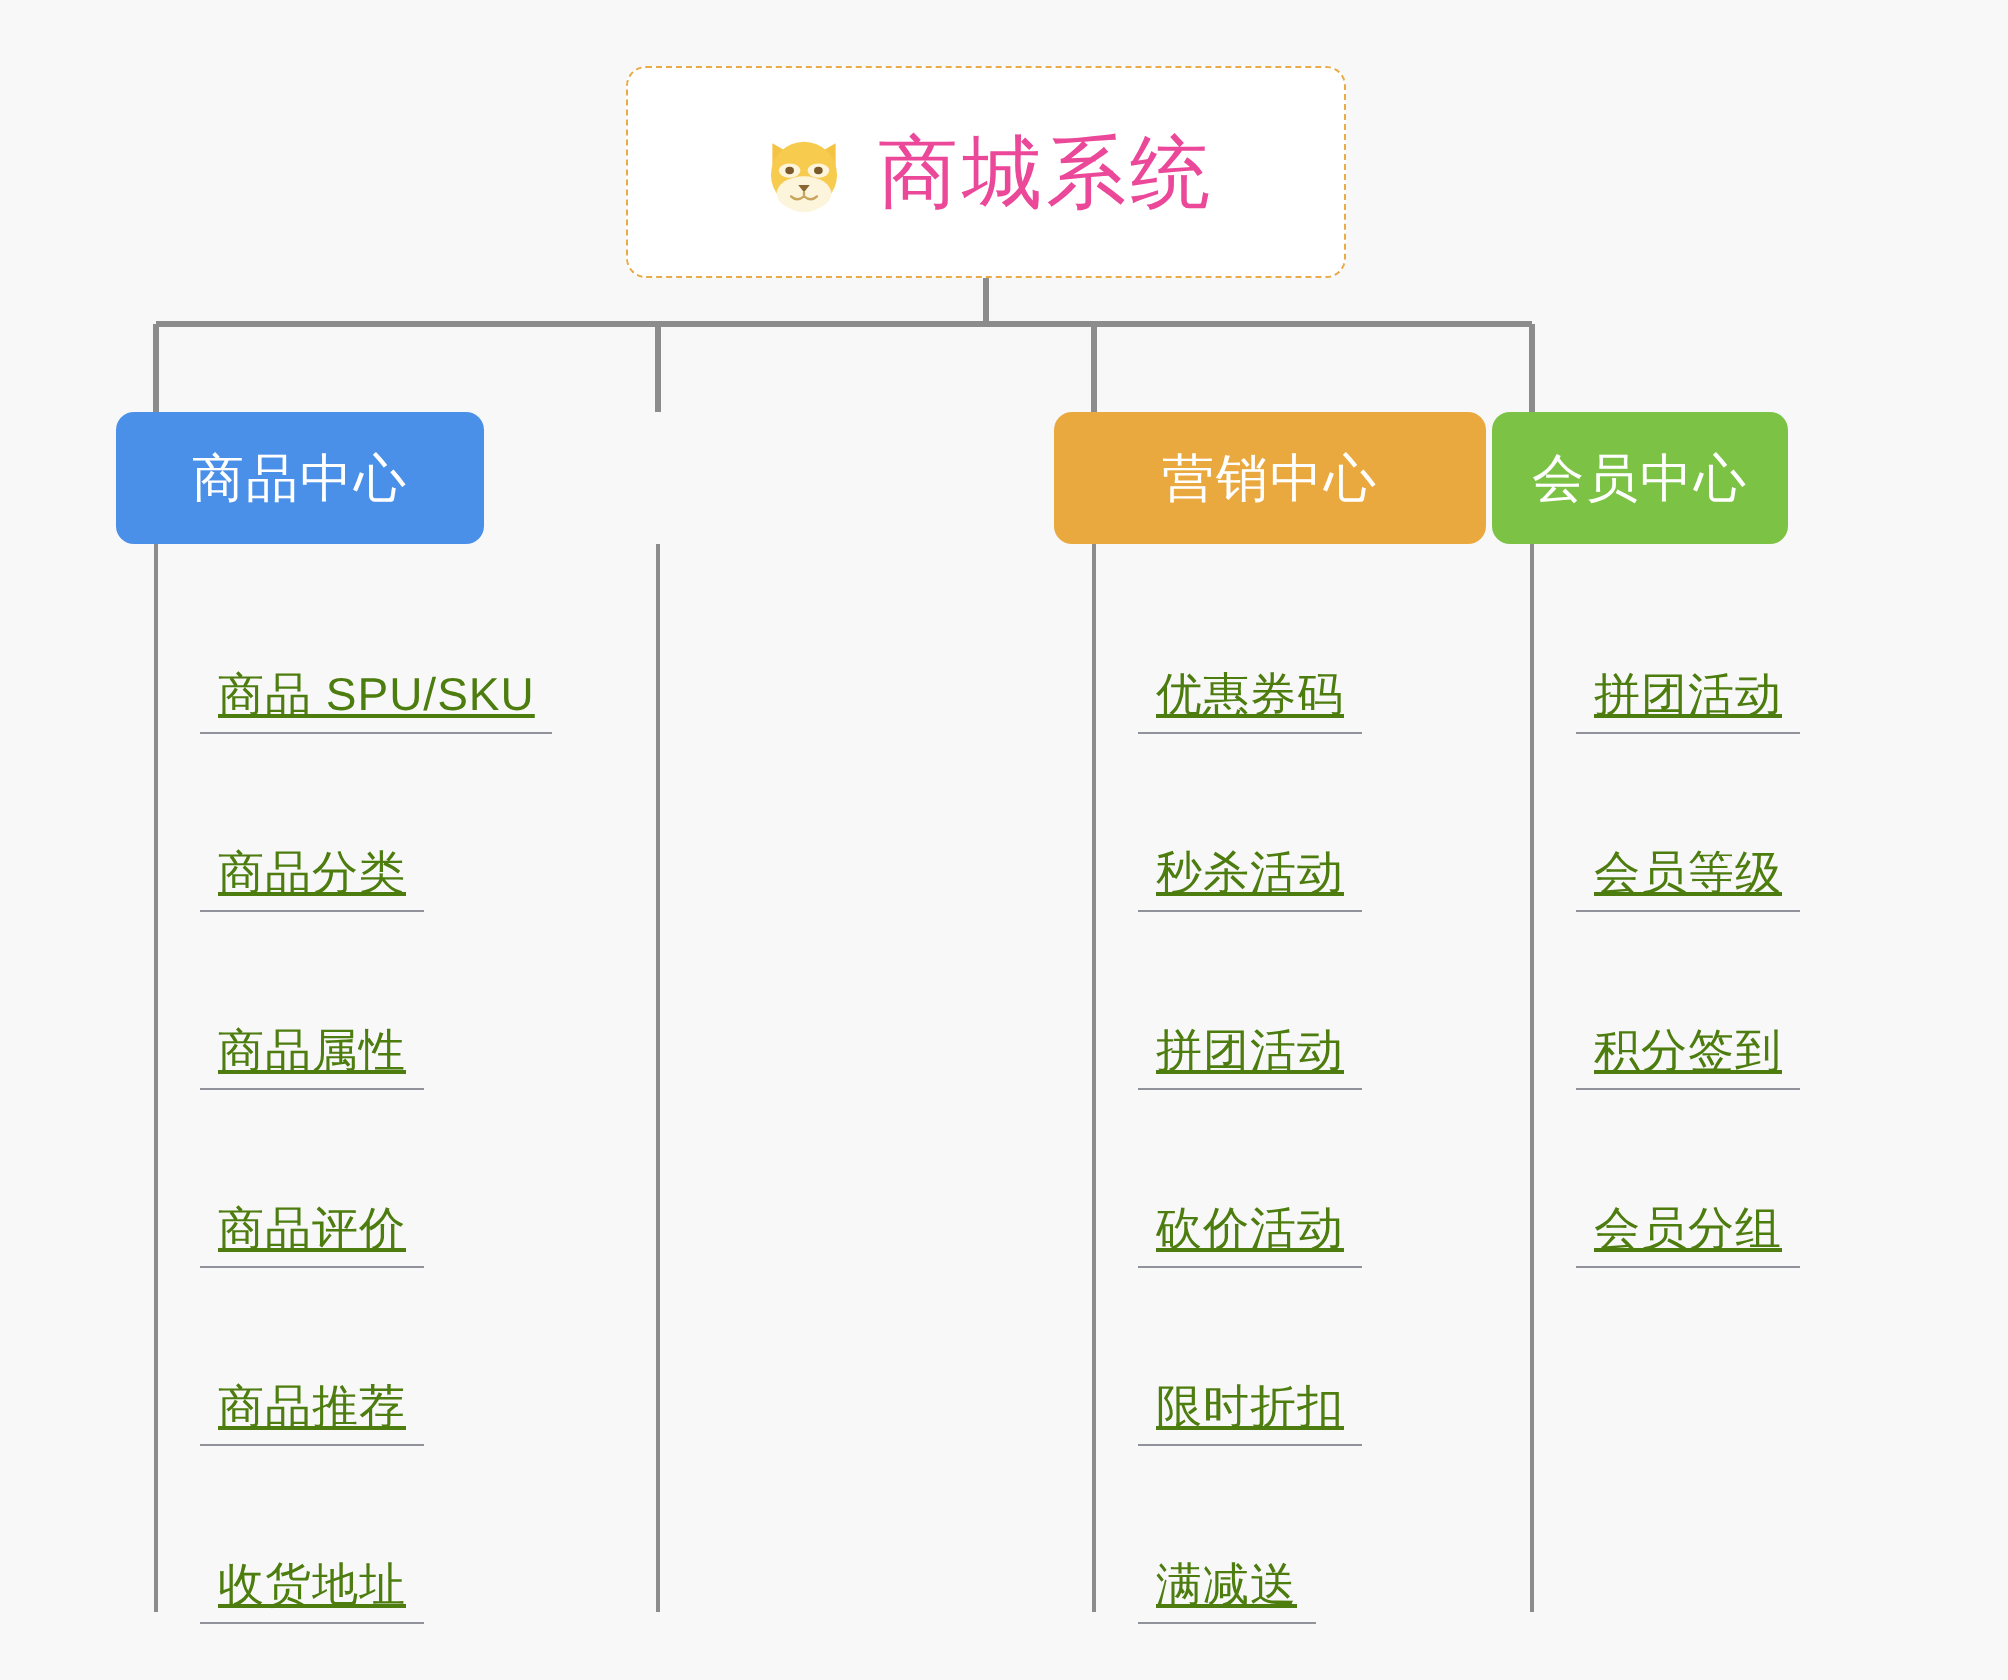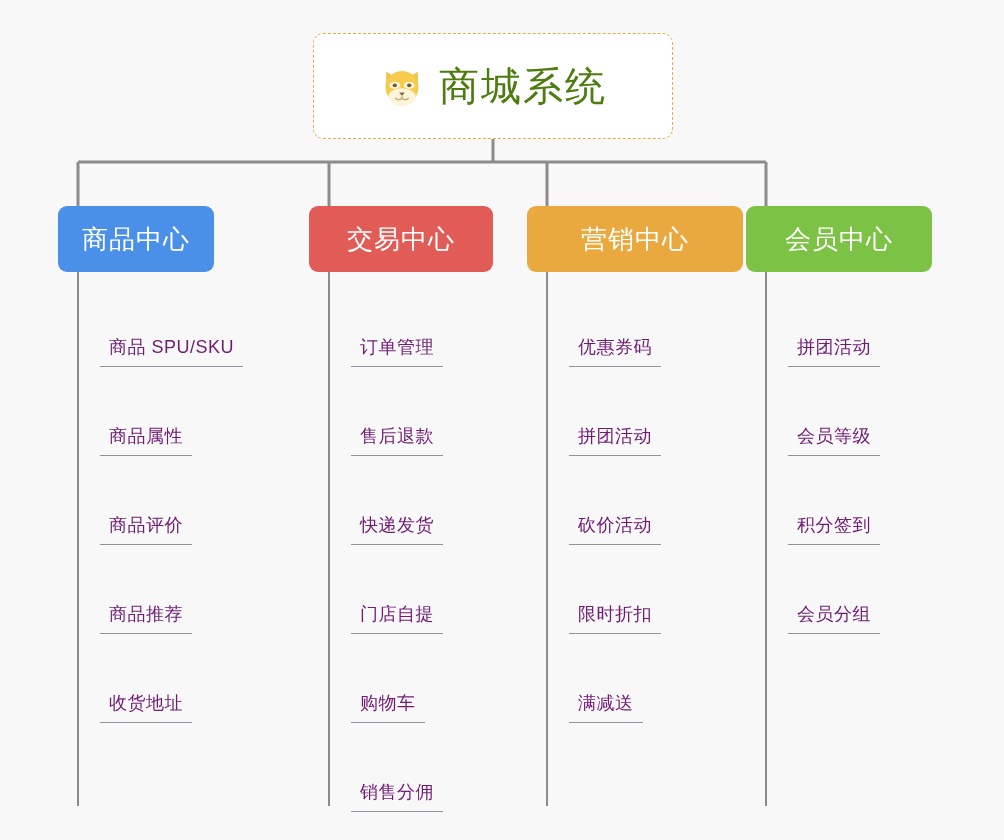--- a/index.html
+++ b/index.html
@@ -42,21 +42,21 @@
   .root-emoji {
     font-size: 40px;
     line-height: 1;
     display: block;
     width: 46px;
     height: 46px;
   }
   .root-emoji svg { display: block; }
   .root-title {
     font-size: 40px;
-    color: #4d7c0f;
+    color: #ec4899;
     letter-spacing: 2px;
     white-space: nowrap;
     font-weight: 400;
   }
 
   
   #connectors {
     position: absolute;
     left: 0; top: 0;
     width: 1004px;
@@ -90,27 +90,28 @@
   }
   .leaf-item {
     position: relative;
     height: 89px;
     display: flex;
     align-items: flex-end;
     padding-left: 42px;
     box-sizing: border-box;
   }
   .leaf-label {
-    font-size: 18px;
-    color: #701a75;
+    font-size: 23px;
+    color: #4d7c0f;
     white-space: nowrap;
     padding: 0 9px 4px 9px;
     border-bottom: 1.5px solid #909399;
     letter-spacing: 0.5px;
     line-height: 30px;
+    text-decoration: underline;
   }
 </style>
 </head>
 <body>
 
 <div id="mindmap">
 
   <svg id="connectors" viewBox="0 0 1004 840" width="1004" height="840">
       <line x1="493" y1="139" x2="493" y2="162" stroke="#8c8c8c" stroke-width="3"></line>
       <line x1="78" y1="162" x2="766" y2="162" stroke="#8c8c8c" stroke-width="3"></line>
@@ -143,90 +144,71 @@
 
         <path d="M28 41 L36 41 L32 46 Z" fill="#8a6730"></path>
 
         <path d="M32 46 L32 49 M32 49 q-5 4 -9 0 M32 49 q5 4 9 0" stroke="#c9a45c" stroke-width="1.6" fill="none" stroke-linecap="round"></path>
       </svg>
     </span>
     <span class="root-title">商城系统</span>
   </div>
 
 <div class="branch" style="left: 58px; width: 184px;">
-      <div class="cat-card" style="background: rgb(74, 144, 232); width: 156px;">
+      <div class="cat-card" style="background: rgb(74, 144, 232); width: 184px;">
         <span>商品中心</span>
       </div>
       <div class="leaf-list">
         <div class="leaf-item">
           <span class="leaf-label">商品 SPU/SKU</span>
         </div>
         <div class="leaf-item">
+          <span class="leaf-label">商品分类</span>
+        </div>
+        <div class="leaf-item">
           <span class="leaf-label">商品属性</span>
         </div>
         <div class="leaf-item">
           <span class="leaf-label">商品评价</span>
         </div>
         <div class="leaf-item">
           <span class="leaf-label">商品推荐</span>
         </div>
         <div class="leaf-item">
           <span class="leaf-label">收货地址</span>
-        </div>
-      </div>
-    </div>
-    <div class="branch" style="left: 309px; width: 184px;">
-      <div class="cat-card" style="background: rgb(226, 92, 87); width: 184px;">
-        <span>交易中心</span>
-      </div>
-      <div class="leaf-list">
-        <div class="leaf-item">
-          <span class="leaf-label">订单管理</span>
-        </div>
-        <div class="leaf-item">
-          <span class="leaf-label">售后退款</span>
-        </div>
-        <div class="leaf-item">
-          <span class="leaf-label">快递发货</span>
-        </div>
-        <div class="leaf-item">
-          <span class="leaf-label">门店自提</span>
-        </div>
-        <div class="leaf-item">
-          <span class="leaf-label">购物车</span>
-        </div>
-        <div class="leaf-item">
-          <span class="leaf-label">销售分佣</span>
         </div>
       </div>
     </div>
     <div class="branch" style="left: 527px; width: 185px;">
       <div class="cat-card" style="background: rgb(233, 169, 63); width: 216px;">
         <span>营销中心</span>
       </div>
       <div class="leaf-list">
         <div class="leaf-item">
           <span class="leaf-label">优惠券码</span>
         </div>
         <div class="leaf-item">
+          <span class="leaf-label">秒杀活动</span>
+        </div>
+        <div class="leaf-item">
           <span class="leaf-label">拼团活动</span>
         </div>
         <div class="leaf-item">
           <span class="leaf-label">砍价活动</span>
         </div>
         <div class="leaf-item">
           <span class="leaf-label">限时折扣</span>
         </div>
         <div class="leaf-item">
           <span class="leaf-label">满减送</span>
         </div>
       </div>
     </div>
     <div class="branch" style="left: 746px; width: 186px;">
-      <div class="cat-card" style="background: rgb(124, 194, 68); width: 186px;">
+      <div class="cat-card" style="background: rgb(124, 194, 68); width: 148px;">
         <span>会员中心</span>
       </div>
       <div class="leaf-list">
         <div class="leaf-item">
           <span class="leaf-label">拼团活动</span>
         </div>
         <div class="leaf-item">
           <span class="leaf-label">会员等级</span>
         </div>
         <div class="leaf-item">

